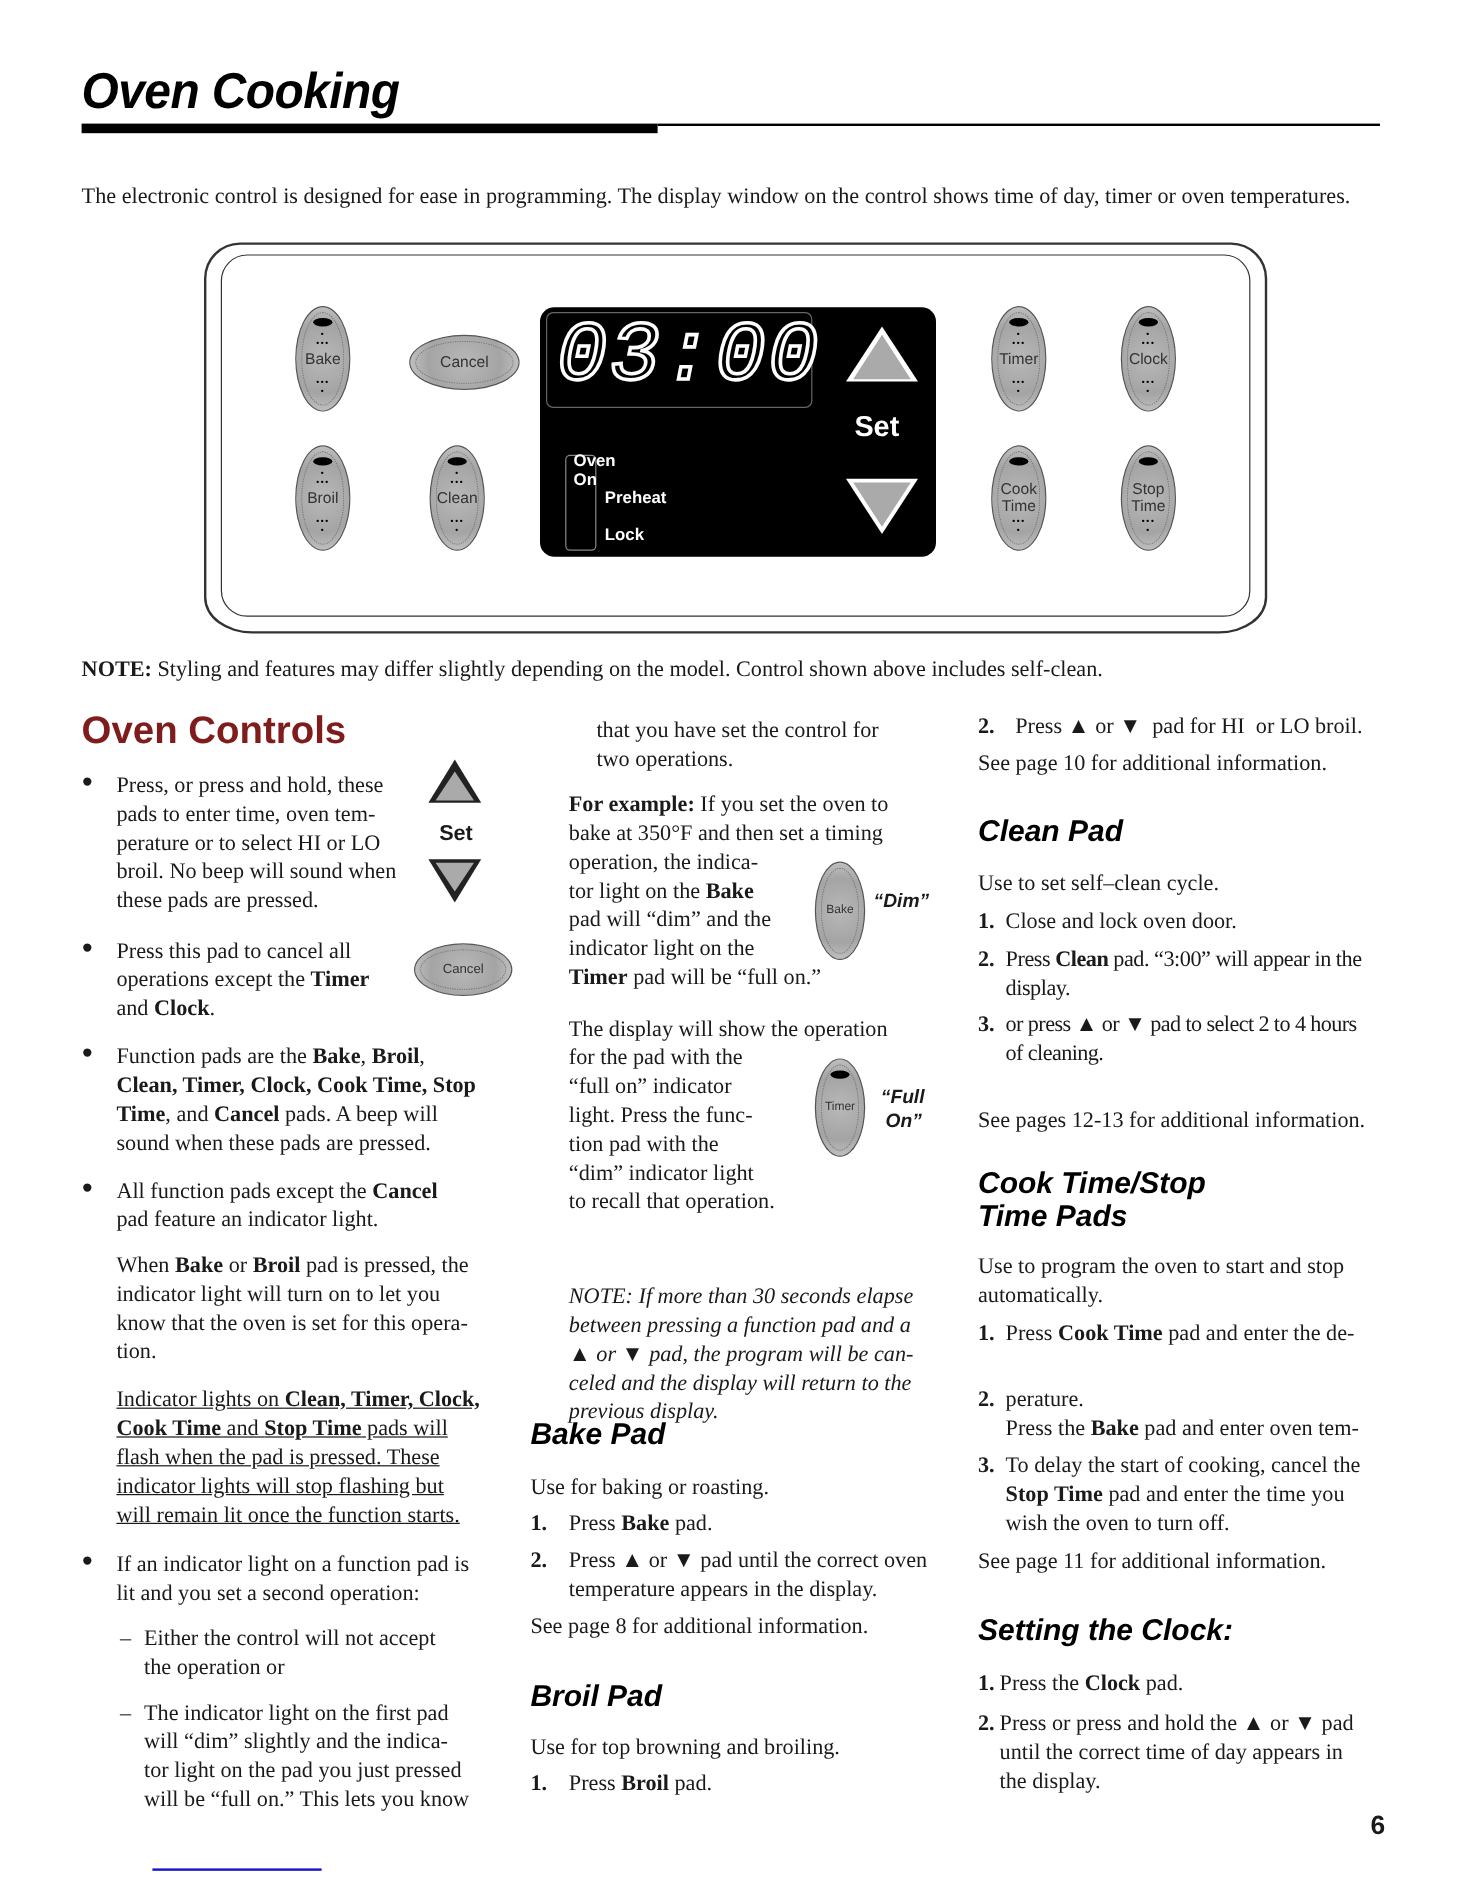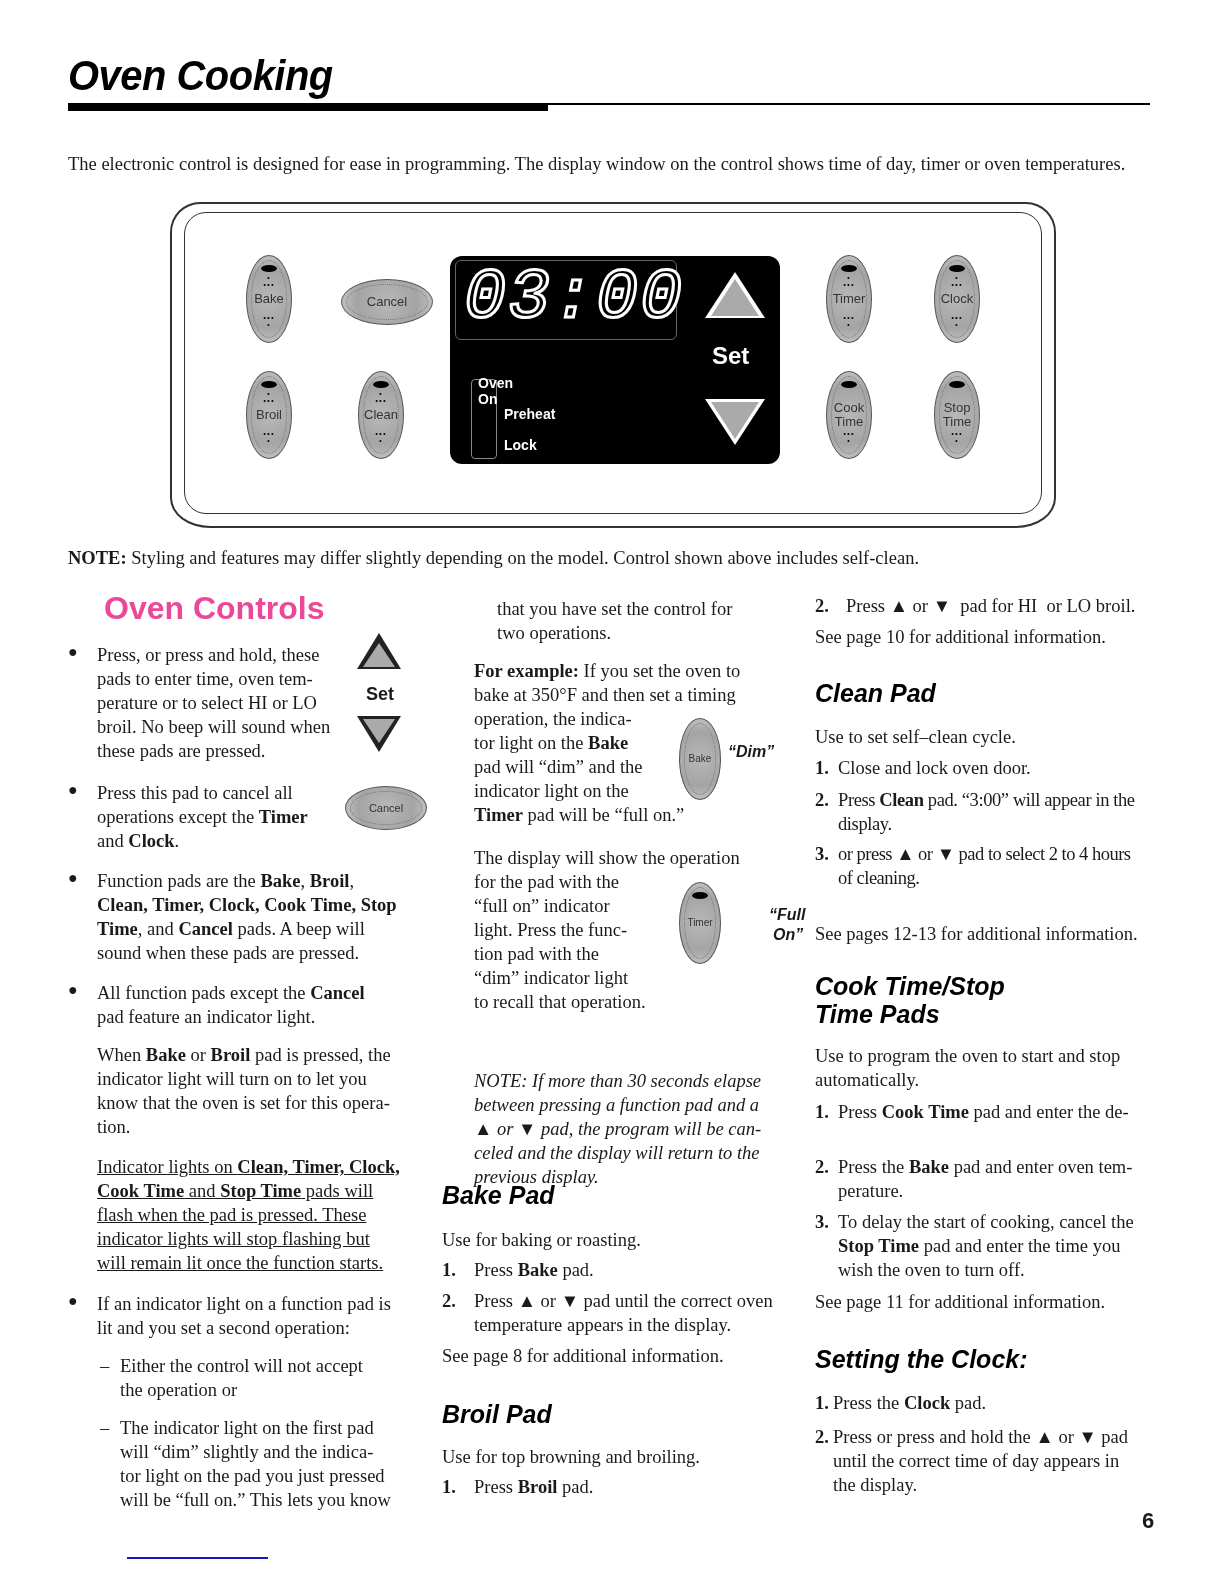--- a/index.html
+++ b/index.html
@@ -38,21 +38,21 @@
   .tri { position: absolute; width: 0; height: 0; }
   .tri-up { border-left: 30px solid transparent; border-right: 30px solid transparent; border-bottom: 46px solid #fff; }
   .tri-up-in { border-left: 24px solid transparent; border-right: 24px solid transparent; border-bottom: 37px solid #aaa; }
   .tri-dn { border-left: 30px solid transparent; border-right: 30px solid transparent; border-top: 46px solid #fff; }
   .tri-dn-in { border-left: 24px solid transparent; border-right: 24px solid transparent; border-top: 37px solid #aaa; }
 
   #note { left: 68px; top: 546px; width: 1090px; }
   b { font-weight: bold; }
 
   
-  .h-big { font-family: "Liberation Sans", sans-serif; font-weight: bold; font-size: 32px; color: #ec4899; margin-left: 36px; }
+  .h-big { font-family: "Liberation Sans", sans-serif; font-weight: bold; font-size: 32px; color: #7f1d1d; }
   .h-sec { font-family: "Liberation Sans", sans-serif; font-weight: bold; font-style: italic; font-size: 25px; color: #000; line-height: 28px; }
   .bullet { position: absolute; left: 68px; font-size: 16px; }
   .num { font-weight: bold; }
   .q { font-family: "Liberation Sans", sans-serif; font-weight: bold; font-style: italic; font-size: 16px; }
 
   #page-number { left: 1142px; top: 1508px; font-family: "Liberation Sans", sans-serif; font-weight: bold; font-size: 22px; }
   #footer-link { left: 127px; top: 1557px; width: 141px; height: 2px; background: #1515c8; }
 </style>
 </head>
 <body>
@@ -228,21 +228,21 @@
   <div>“full on” indicator</div>
   <div>light. Press the func-</div>
   <div>tion pad with the</div>
   <div>“dim” indicator light</div>
   <div>to recall that operation.</div>
 </div>
 <div class="pad v" style="left:679px;top:882px;width:42px;height:82px;">
   <span class="light"></span>
   <span class="lbl" style="font-size:10px;">Timer</span>
 </div>
-<div class="abs q" style="left:734px;top:905px;line-height:20px;margin-left:35px;">
+<div class="abs q" style="left:734px;top:905px;line-height:20px;">
   <div>“Full</div>
   <div style="padding-left:4px;">On”</div>
 </div>
 
 <div class="abs body-text" style="left:474px;top:1033px;width:320px;font-style:italic;margin-top:36px;">
   <div>NOTE: If more than 30 seconds elapse</div>
   <div>between pressing a function pad and a</div>
   <div>▲ or ▼ pad, the program will be can-</div>
   <div>celed and the display will return to the</div>
   <div>previous display.</div>
@@ -291,22 +291,22 @@
 <div class="abs body-text" style="left:815px;top:1044px;width:350px;">
   <div>Use to program the oven to start and stop</div>
   <div>automatically.</div>
 </div>
 <div class="abs body-text num" style="left:815px;top:1100px;">1.</div>
 <div class="abs body-text" style="left:838px;top:1100px;width:325px;">
   <div><span>Press </span><b>Cook Time</b><span> pad and enter the de-</span></div>
 </div>
 <div class="abs body-text num" style="left:815px;top:1155px;">2.</div>
 <div class="abs body-text" style="left:838px;top:1155px;width:325px;">
+  <div>perature.</div>
   <div><span>Press the </span><b>Bake</b><span> pad and enter oven tem-</span></div>
-  <div>perature.</div>
 </div>
 <div class="abs body-text num" style="left:815px;top:1210px;">3.</div>
 <div class="abs body-text" style="left:838px;top:1210px;width:325px;">
   <div>To delay the start of cooking, cancel the</div>
   <div><b>Stop Time</b><span> pad and enter the time you</span></div>
   <div>wish the oven to turn off.</div>
 </div>
 <div class="abs body-text" style="left:815px;top:1290px;">See page 11 for additional information.</div>
 
 <div class="abs h-sec" style="left:815px;top:1345px;">Setting the Clock:</div>

